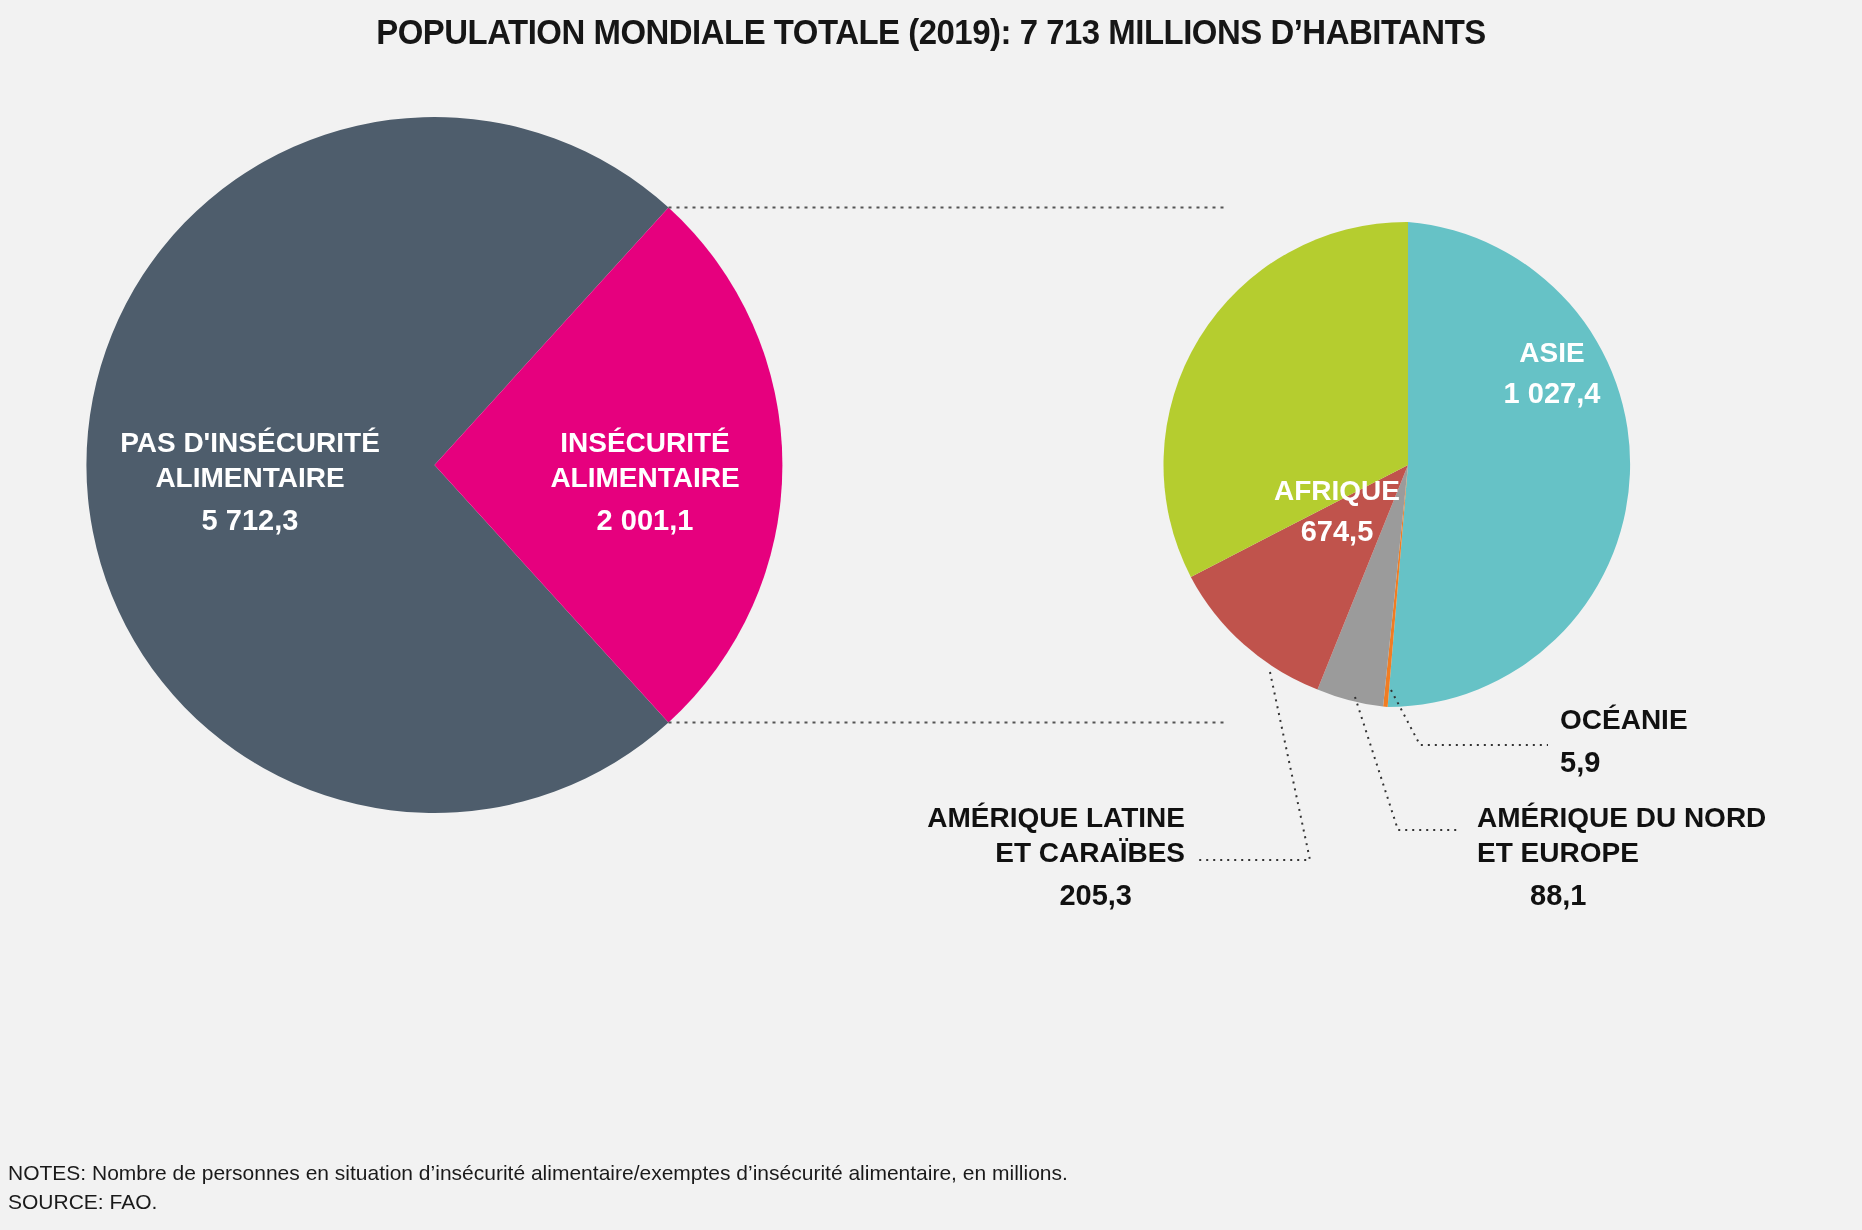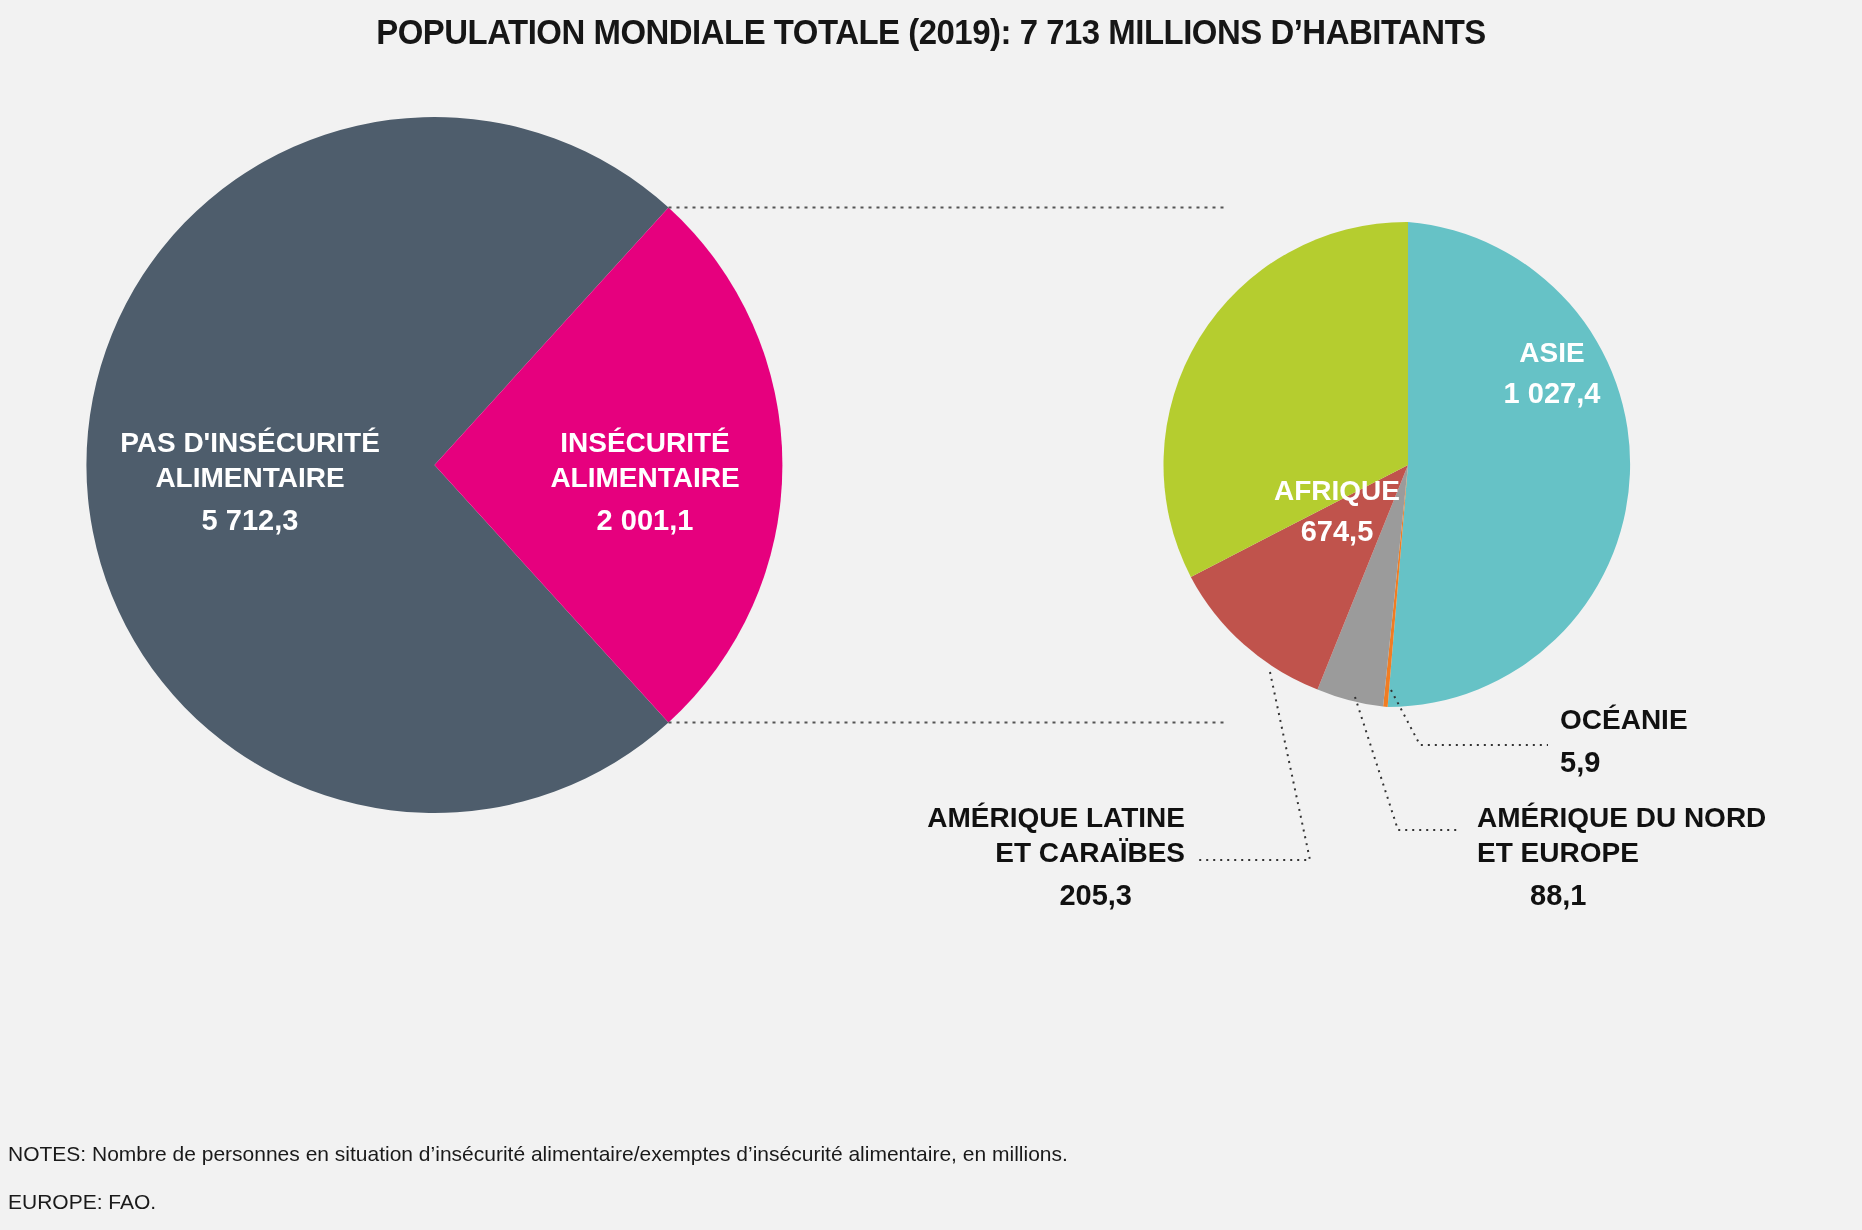--- a/index.html
+++ b/index.html
@@ -48,21 +48,21 @@
     fill: #111111;
   }
   #notes {
     position: absolute;
     left: 8px;
     bottom: 14px;
     font-size: 21px;
     line-height: 1.35;
     color: #1a1a1a;
   }
-  #notes div { white-space: nowrap; margin-top: 19px; }
+  #notes div { white-space: nowrap; }
 </style>
 </head>
 <body>
 
 <div id="chart-title">POPULATION MONDIALE TOTALE (2019): 7 713 MILLIONS D’HABITANTS</div>
 
 <svg id="plot" viewBox="0 0 1862 1230">
 
   <g>
 
@@ -119,14 +119,14 @@
 
     <text class="svg-label-dark" x="1185" y="827" font-size="28" text-anchor="end">AMÉRIQUE LATINE</text>
     <text class="svg-label-dark" x="1185" y="862" font-size="28" text-anchor="end">ET CARAÏBES</text>
     <text class="svg-label-dark" x="1132" y="905" font-size="29" text-anchor="end">205,3</text>
   </g>
 
 </svg>
 
 <div id="notes">
   <div>NOTES: Nombre de personnes en situation d’insécurité alimentaire/exemptes d’insécurité alimentaire, en millions.</div>
-  <div>EUROPE: FAO.</div>
+  <div>SOURCE: FAO.</div>
 </div>
 
 </body></html>

